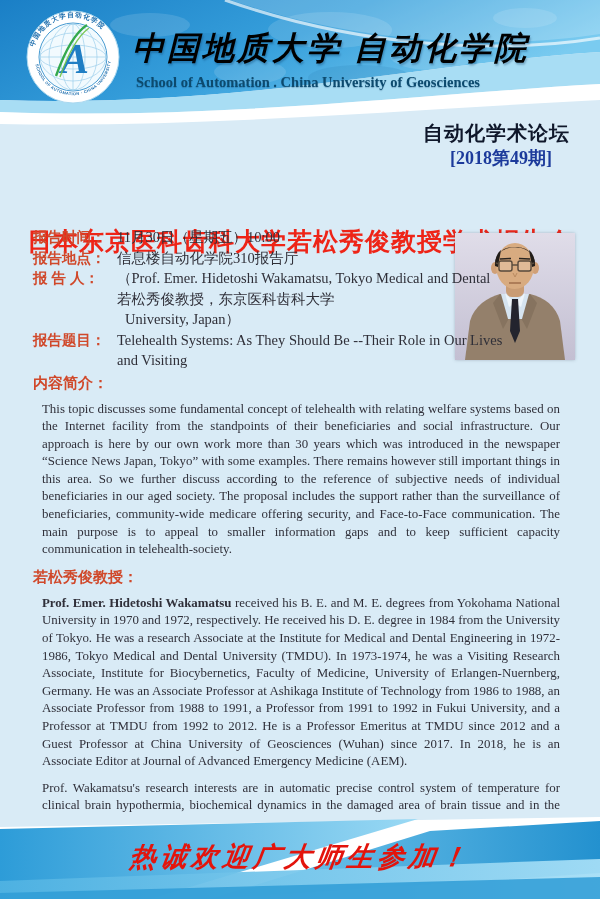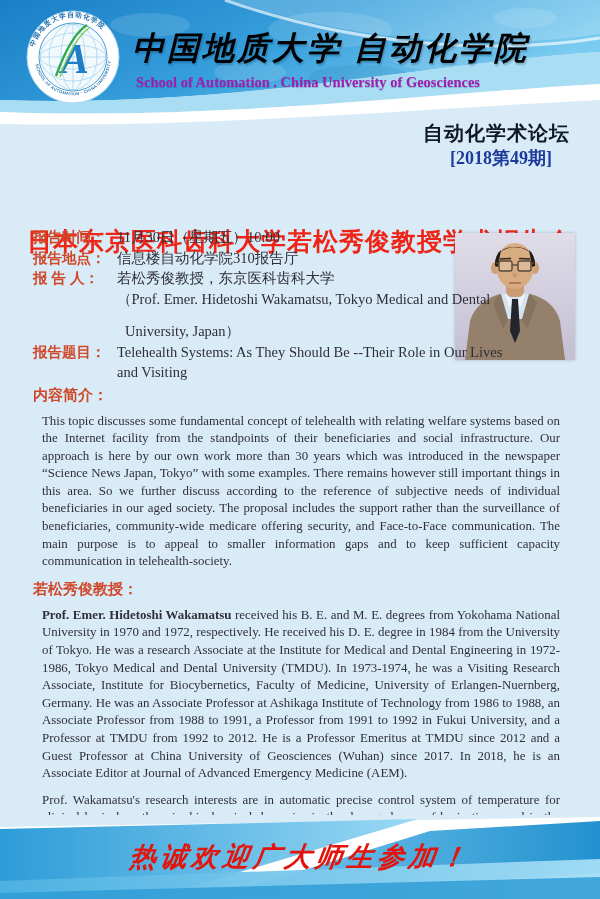--- a/index.html
+++ b/index.html
@@ -13,21 +13,21 @@
   .logo { position:absolute; left:26px; top:10px; width:94px; height:94px; }
   .hdr-title-cn {
     position:absolute; left:132px; top:27px;
     font-family:"Liberation Sans","DejaVu Sans",sans-serif;
     font-weight:bold; font-style:italic; font-size:32px; color:#000000;
     letter-spacing:3px; text-shadow:1px 2px 2px rgba(0,45,90,.3); white-space:nowrap;
   }
   .hdr-sub {
     position:absolute; left:136px; top:74px;
     font-family:"Liberation Serif","DejaVu Serif",serif;
-    font-weight:bold; font-size:14.5px; color:#a21caf; white-space:nowrap;
+    font-weight:bold; font-size:14.5px; color:#0c4a6e; white-space:nowrap;
     text-shadow:0 1px 1px rgba(0,45,90,.25);
   }
   
   .forum-name {
     position:absolute; right:30px; top:120px;
     font-family:"Liberation Sans","DejaVu Sans",sans-serif;
     font-weight:bold; font-size:20px; color:#0f172a; letter-spacing:1px;
   }
   .forum-issue {
     position:absolute; right:48px; top:146px;
@@ -42,21 +42,21 @@
   }
   
   .column { position:absolute; left:33px; top:227px; width:536px; }
   .drow { display:flex; }
   .dlabel {
     flex:none; width:84px;
     font-family:"Liberation Sans","DejaVu Sans",sans-serif;
     font-weight:bold; font-size:14.5px; line-height:20.5px; color:#d0482a;
   }
   .dval { font-size:14.5px; line-height:20.5px; color:#2f2f38; }
-  .dval .indent { padding-left:8px;margin-top:12px; }
+  .dval .indent { padding-left:8px; }
   .sec-heading {
     margin:3px 0 1px 0;
     font-family:"Liberation Sans","DejaVu Sans",sans-serif;
     font-weight:bold; font-size:15px; line-height:18px; color:#d0482a;
   }
   .para {
     margin:9px; text-align:justify;
     font-size:12.9px; line-height:17.6px; color:#30303a;
   }
   .para b { font-weight:bold; }
@@ -205,22 +205,22 @@
     <div class="drow">
       <span class="dlabel">报告地点：</span>
       <div class="dval">
           <div>信息楼自动化学院310报告厅</div>
         </div>
     </div>
 
     <div class="drow">
       <span class="dlabel">报 告 人：</span>
       <div class="dval">
+        <div>（Prof. Emer. Hidetoshi Wakamatsu, Tokyo Medical and Dental</div>
         <div>若松秀俊教授，东京医科齿科大学</div>
-        <div>（Prof. Emer. Hidetoshi Wakamatsu, Tokyo Medical and Dental</div>
         <div class="indent">University, Japan）</div>
       </div>
     </div>
 
     <div class="drow">
       <span class="dlabel">报告题目：</span>
       <div class="dval">
         <div>Telehealth Systems: As They Should Be --Their Role in Our Lives</div>
         <div>and Visiting</div>
       </div>

